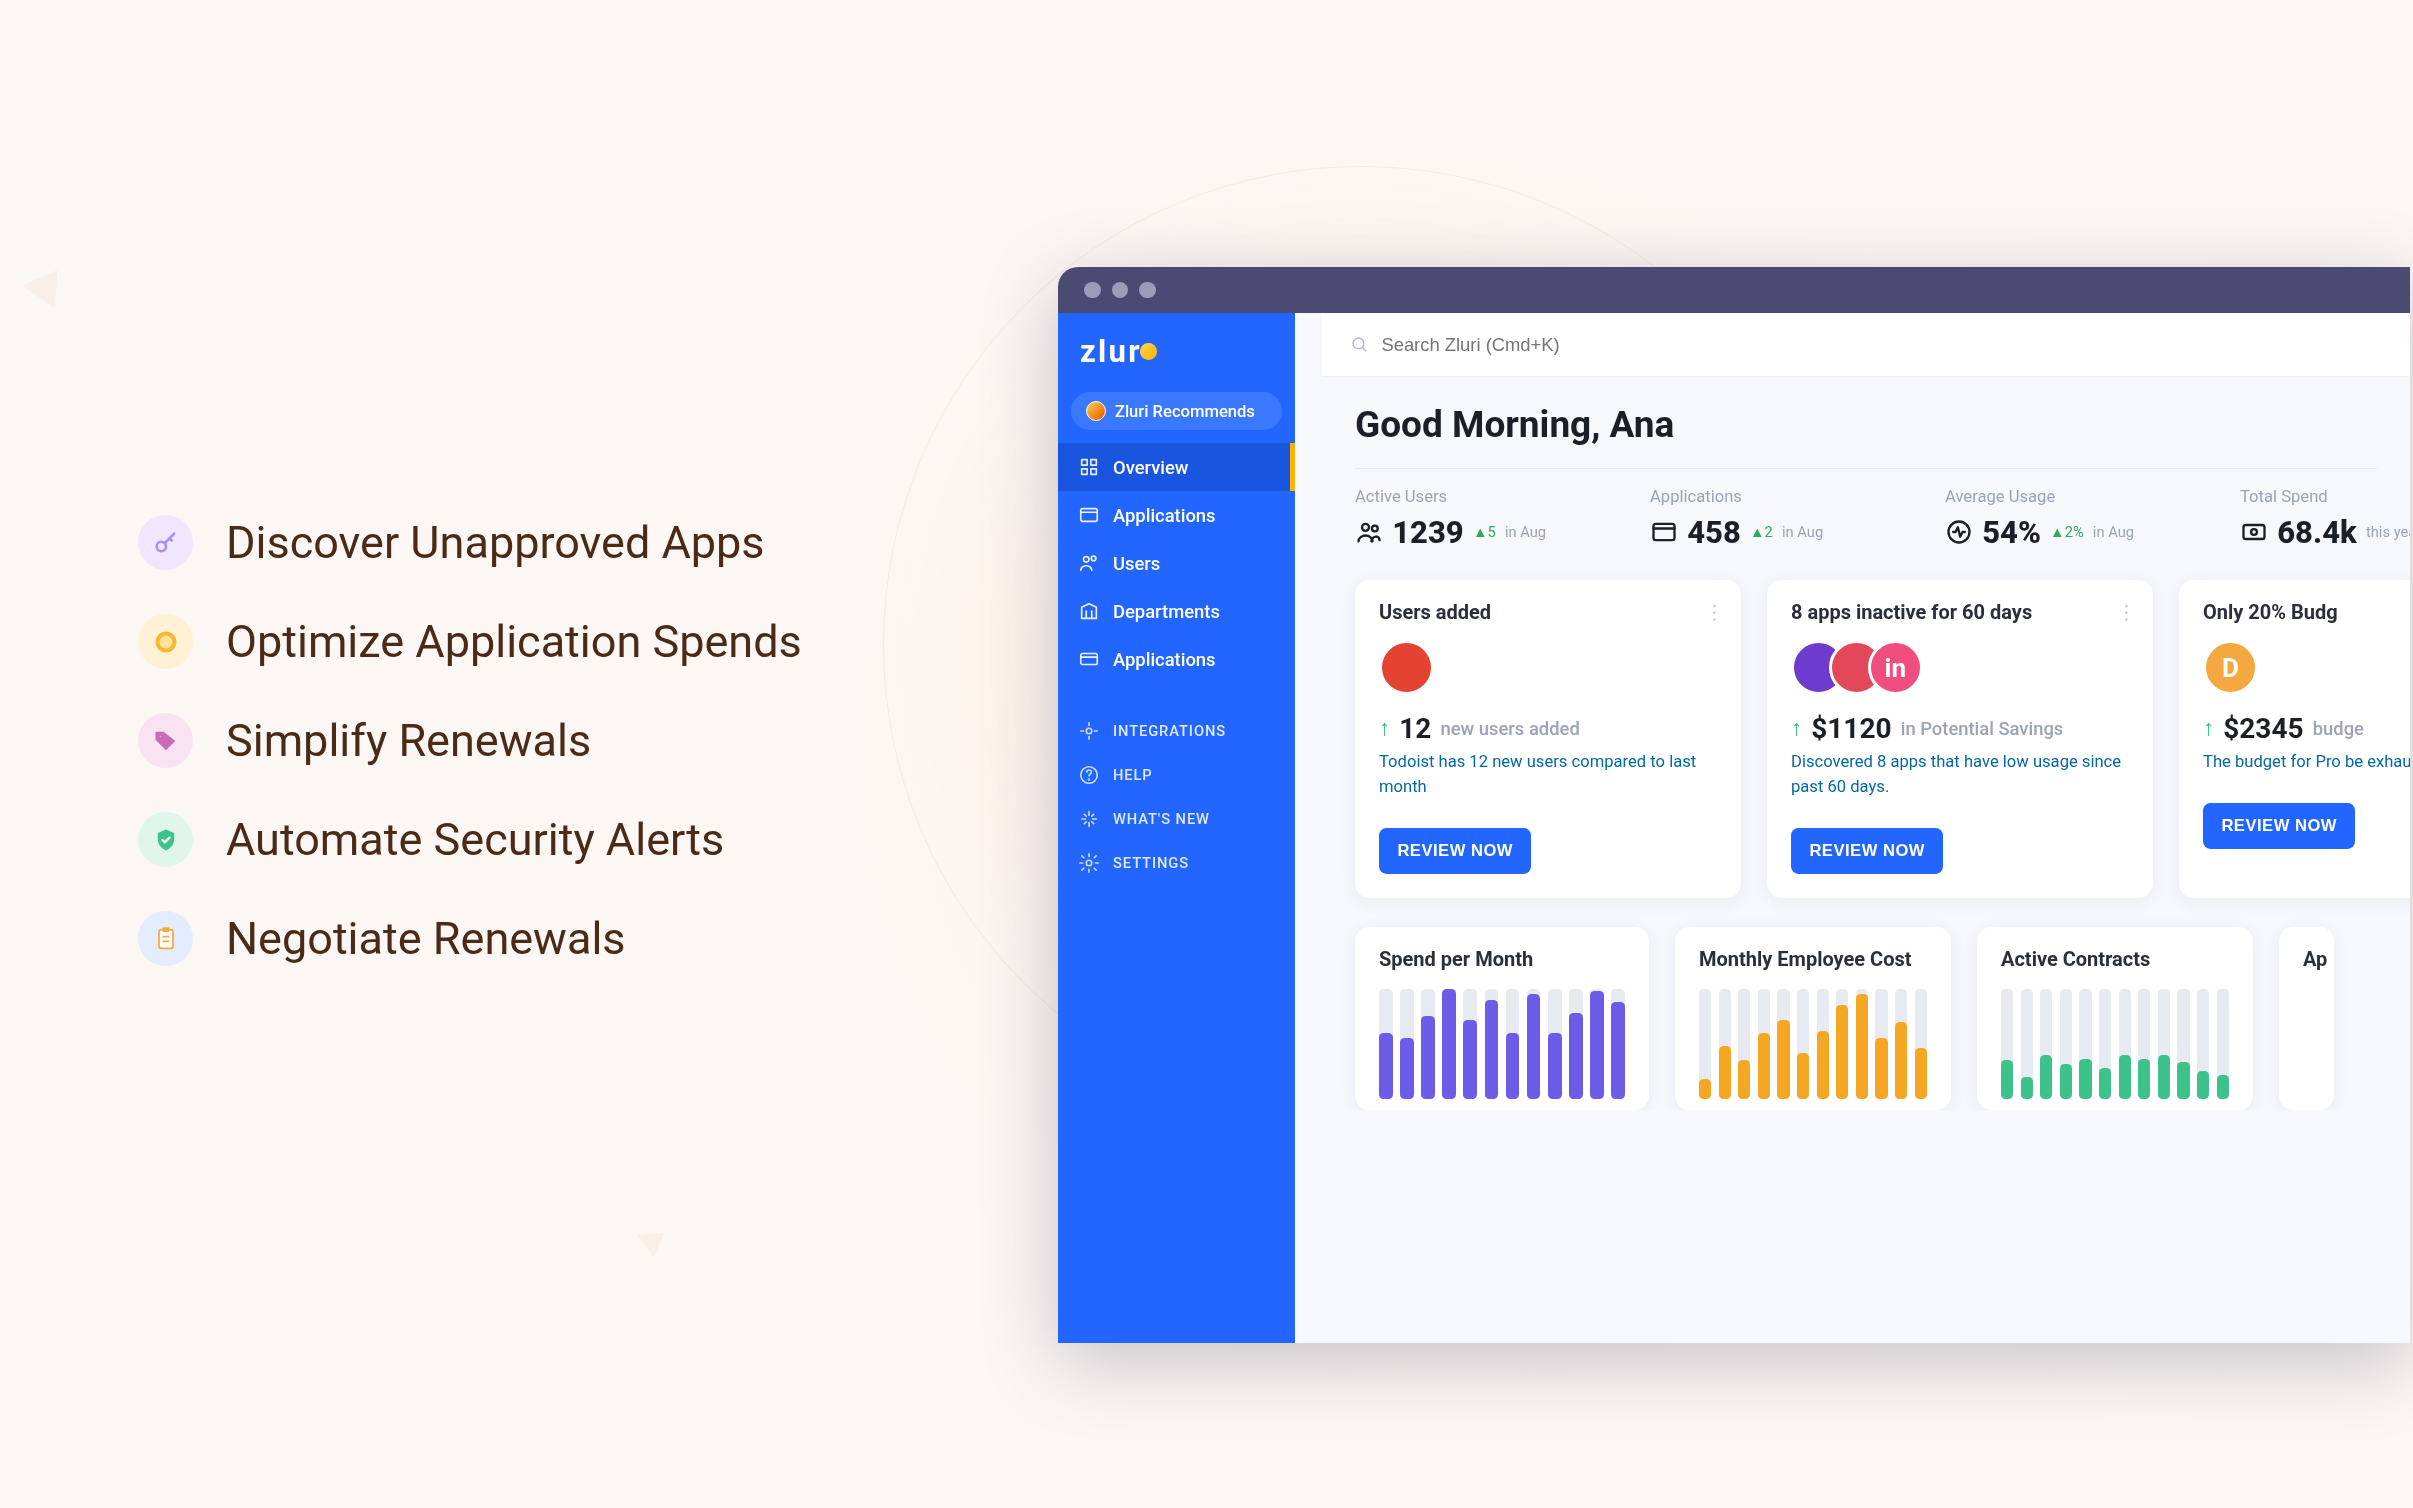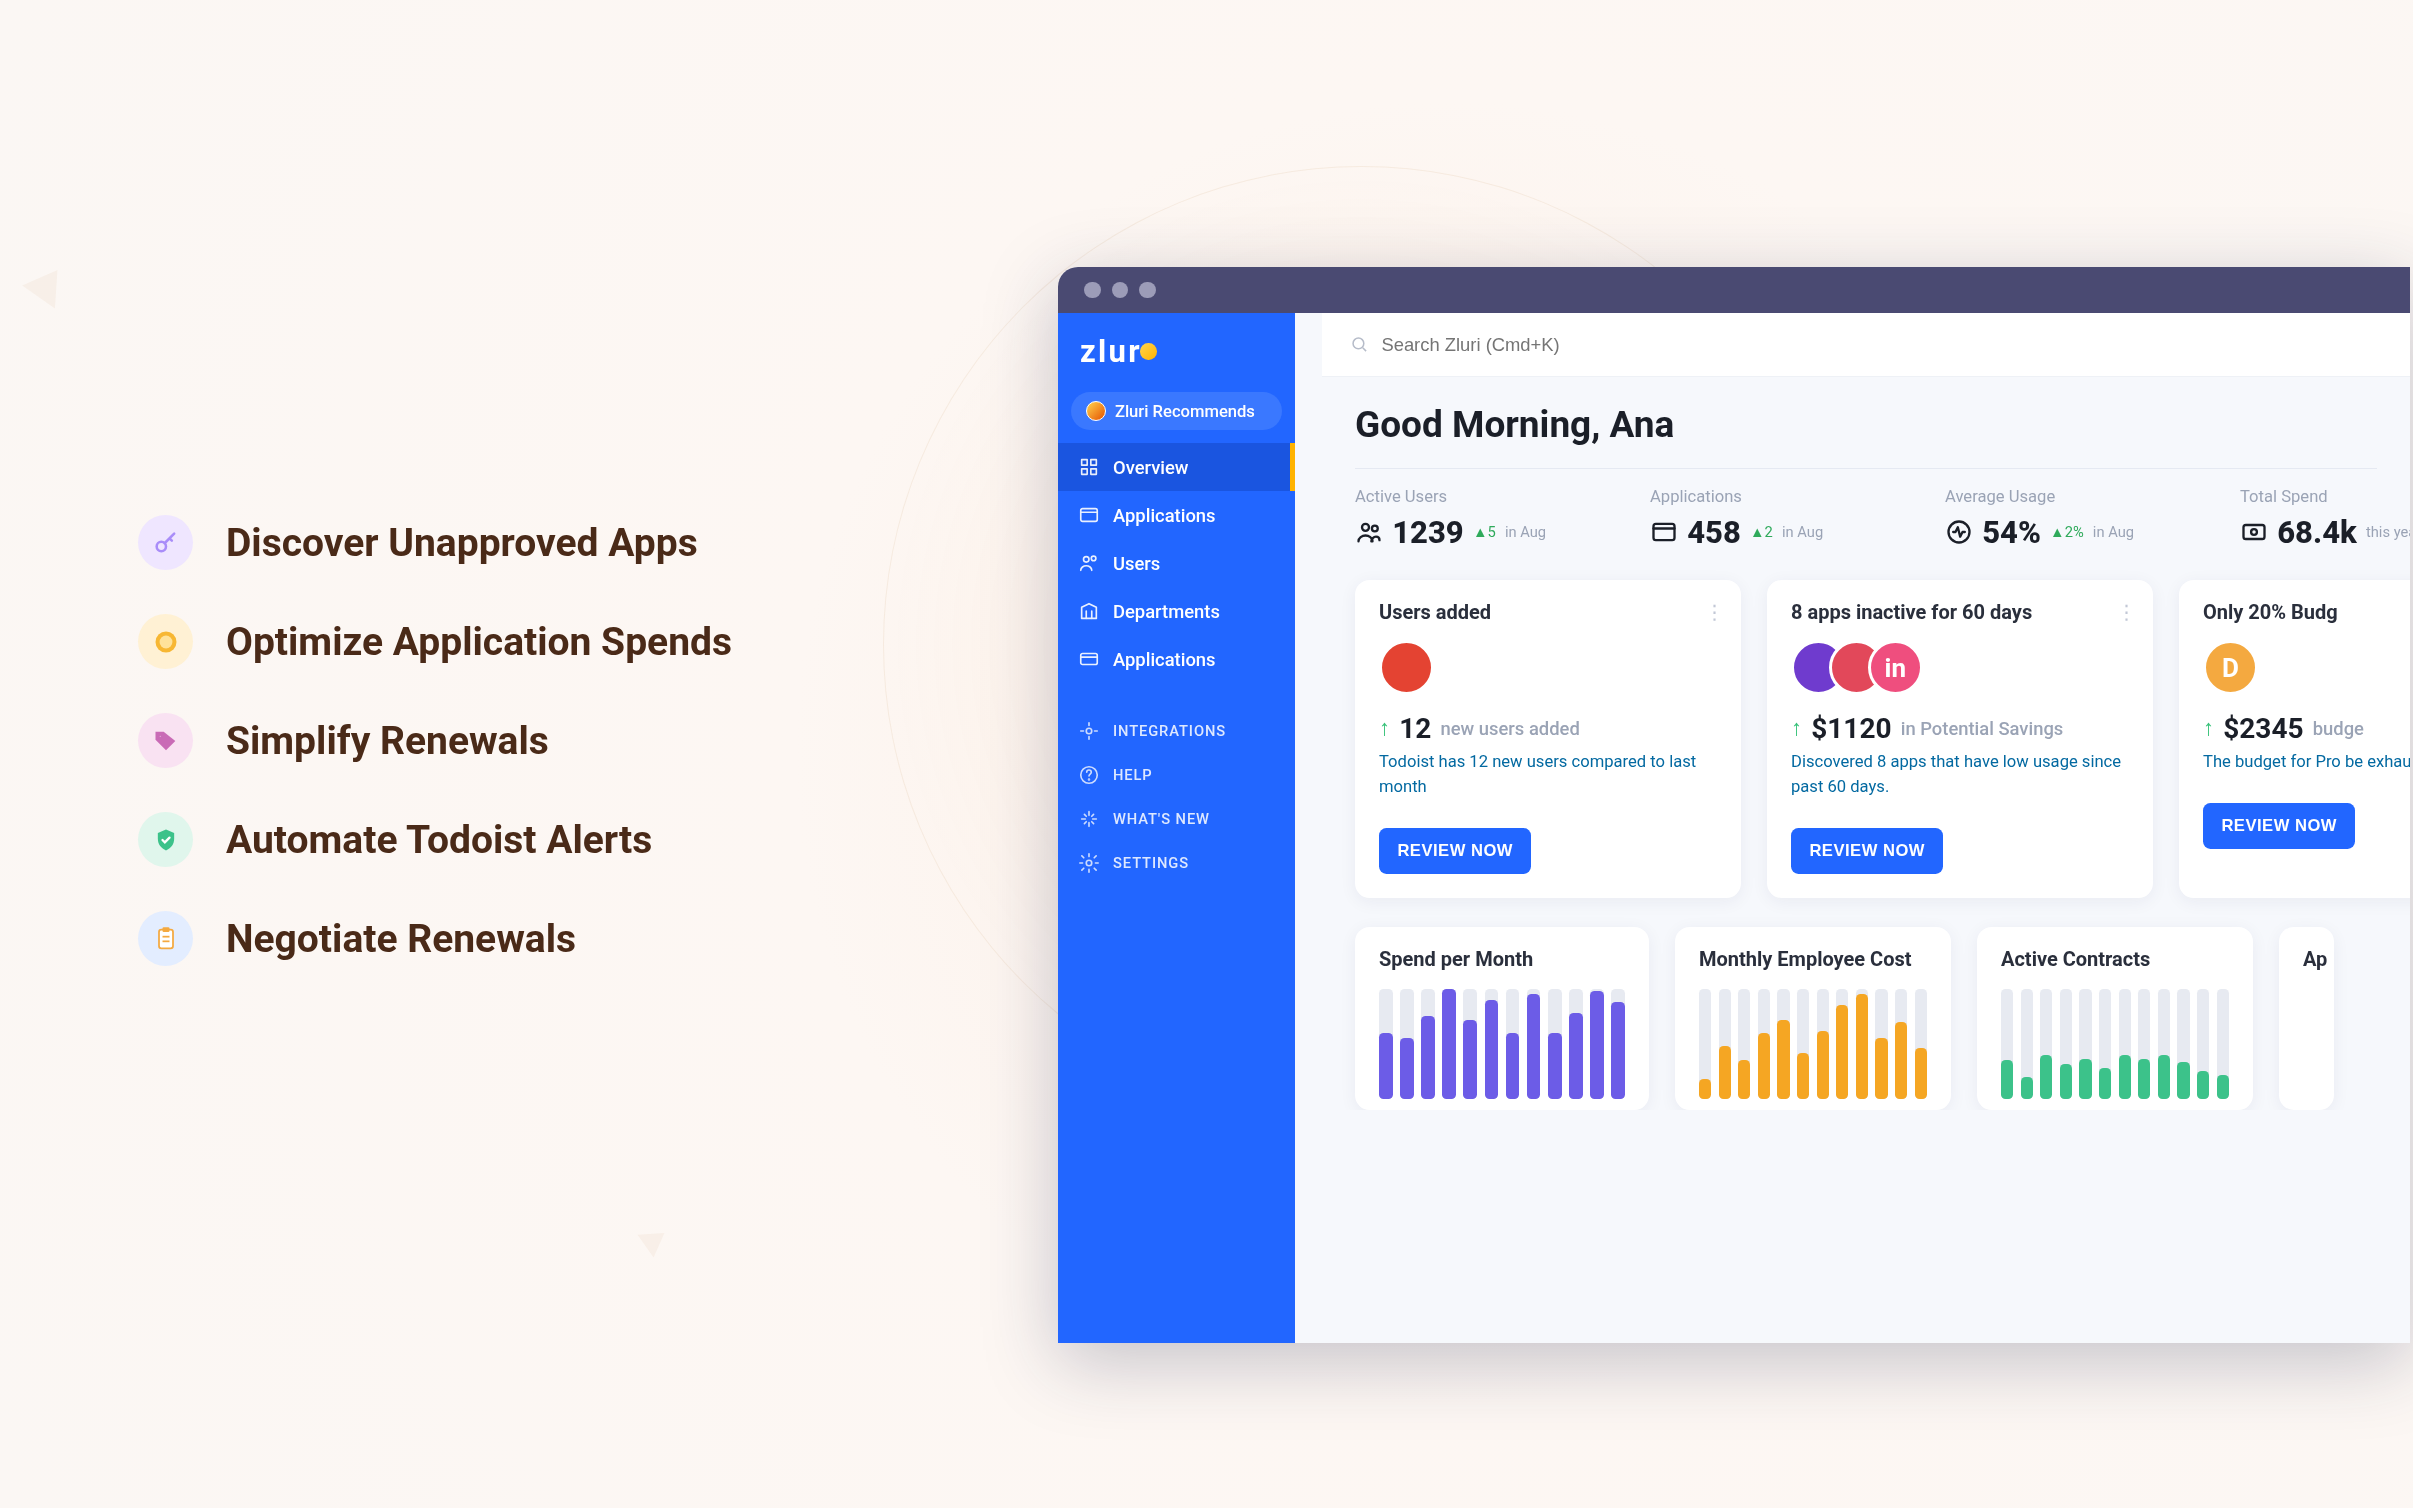--- a/index.html
+++ b/index.html
@@ -52,22 +52,22 @@
     width: 55px;
     height: 55px;
     border-radius: 50%;
     display: flex;
     align-items: center;
     justify-content: center;
     flex-shrink: 0;
   }
   .feature-icon svg { width: 28px; height: 28px; }
   .feature-label {
-    font-size: 39px;
-    font-weight: 700;
+    font-size: 45px;
+    font-weight: 400;
     color: #4a2a18;
   }
 
   
   .app-window {
     position: absolute;
     top: 267px;
     left: 1058px;
     width: 1352px;
     height: 1076px;
@@ -255,21 +255,21 @@
       </div>
       <div class="feature-label">Simplify Renewals</div>
     </div>
     <div class="feature-item">
       <div class="feature-icon" style="background:#e0f6ec">
         <svg viewBox="0 0 24 24">
           <path d="M12 3l7 3v5c0 5-3 8-7 10-4-2-7-5-7-10V6z" fill="#3cc28a"></path>
           <path d="M9 12l2 2 4-4" stroke="#fff" stroke-width="2" fill="none" stroke-linecap="round"></path>
         </svg>
       </div>
-      <div class="feature-label">Automate Todoist Alerts</div>
+      <div class="feature-label">Automate Security Alerts</div>
     </div>
     <div class="feature-item">
       <div class="feature-icon" style="background:#e3edff">
         <svg viewBox="0 0 24 24">
           <rect x="6" y="4" width="12" height="16" rx="2" fill="#fff" stroke="#f4a940" stroke-width="1.5"></rect>
           <rect x="9" y="2" width="6" height="4" rx="1" fill="#f4a940"></rect>
           <line x1="9" y1="10" x2="15" y2="10" stroke="#f4a940" stroke-width="1.5"></line>
           <line x1="9" y1="14" x2="15" y2="14" stroke="#f4a940" stroke-width="1.5"></line>
         </svg>
       </div>

